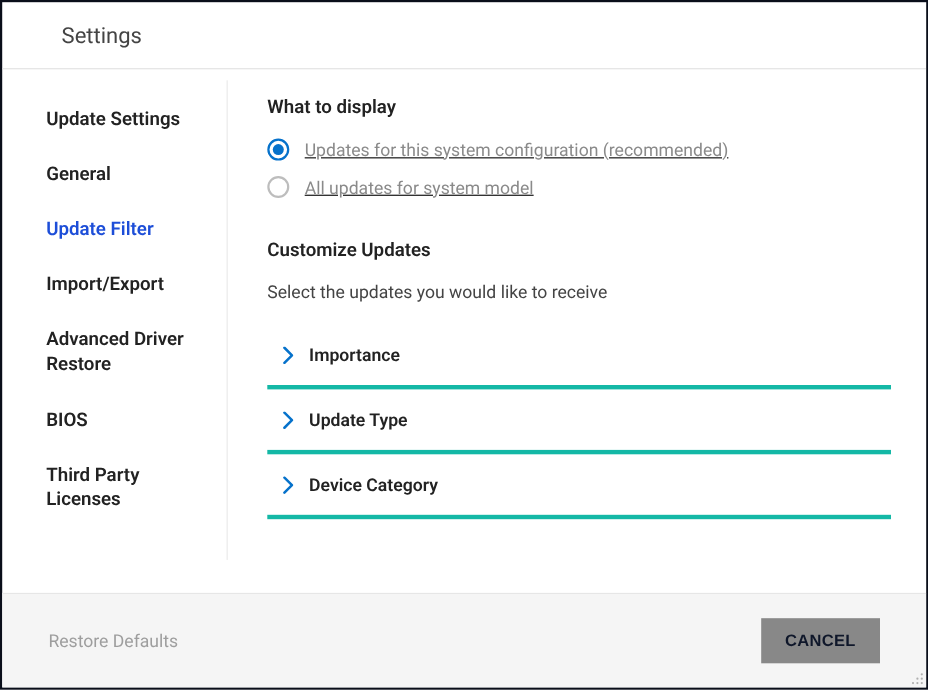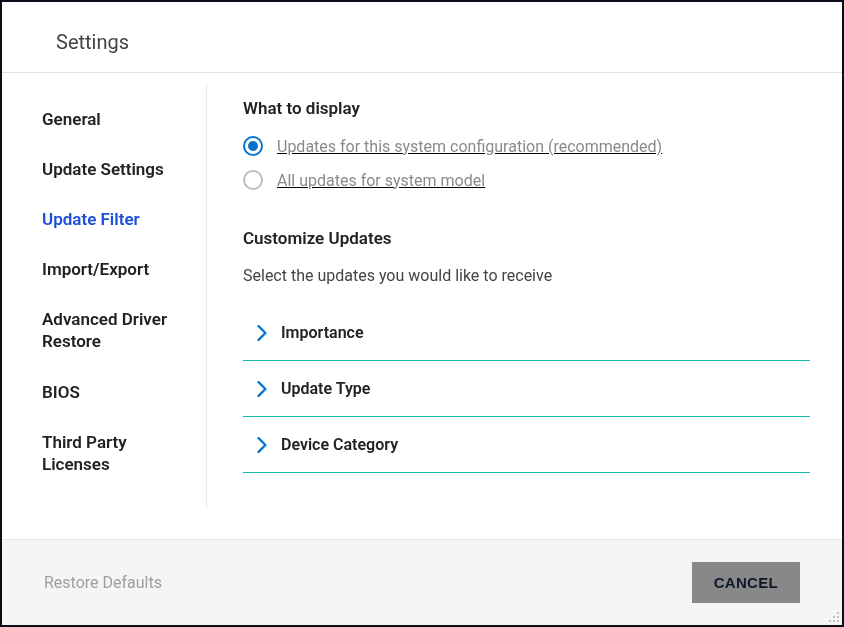--- a/index.html
+++ b/index.html
@@ -11,21 +11,21 @@
       font-family: -apple-system, BlinkMacSystemFont, "Segoe UI", Roboto, "Helvetica Neue", Arial, sans-serif;
       background: #fff;
       width: 844px;
       height: 627px;
       border: 2px solid #0a0e1a;
       display: flex;
       flex-direction: column;
       overflow: hidden;
     }
     .header {
-      padding: 28px 0 18px 54px;
+      padding: 18px 0 18px 54px;
       border-bottom: 1px solid #e0e0e0;
     }
     .header-title {
       font-size: 20px;
       color: #444;
       font-weight: 400;
     }
     .content {
       display: flex;
       flex: 1;
@@ -95,21 +95,21 @@
     .radio-label {
       font-size: 16px;
       color: #8a8a8a;
     }
     .section-subtitle {
       font-size: 16px;
       color: #444;
       margin-bottom: 20px;
     }
     .accordion-item {
-      border-bottom: 1px solid #14b8a6;
+      border-bottom: 4px solid #14b8a6;
       padding: 18px 0;
       display: flex;
       align-items: center;
       cursor: pointer;
     }
     .accordion-chevron {
       width: 38px;
       display: flex;
       justify-content: center;
       align-items: center;
@@ -171,22 +171,22 @@
 </head>
 <body>
 
 <div class="header">
   <div class="header-title">Settings</div>
 </div>
 
 <div class="content">
 
   <div class="sidebar">
+    <div class="sidebar-item">Update Settings</div>
     <div class="sidebar-item">General</div>
-    <div class="sidebar-item">Update Settings</div>
     <div class="sidebar-item active">Update Filter</div>
     <div class="sidebar-item">Import/Export</div>
     <div class="sidebar-item">Advanced Driver Restore</div>
     <div class="sidebar-item">BIOS</div>
     <div class="sidebar-item">Third Party Licenses</div>
   </div>
 
   <div class="main">
 
     <div class="section-title">What to display</div>

